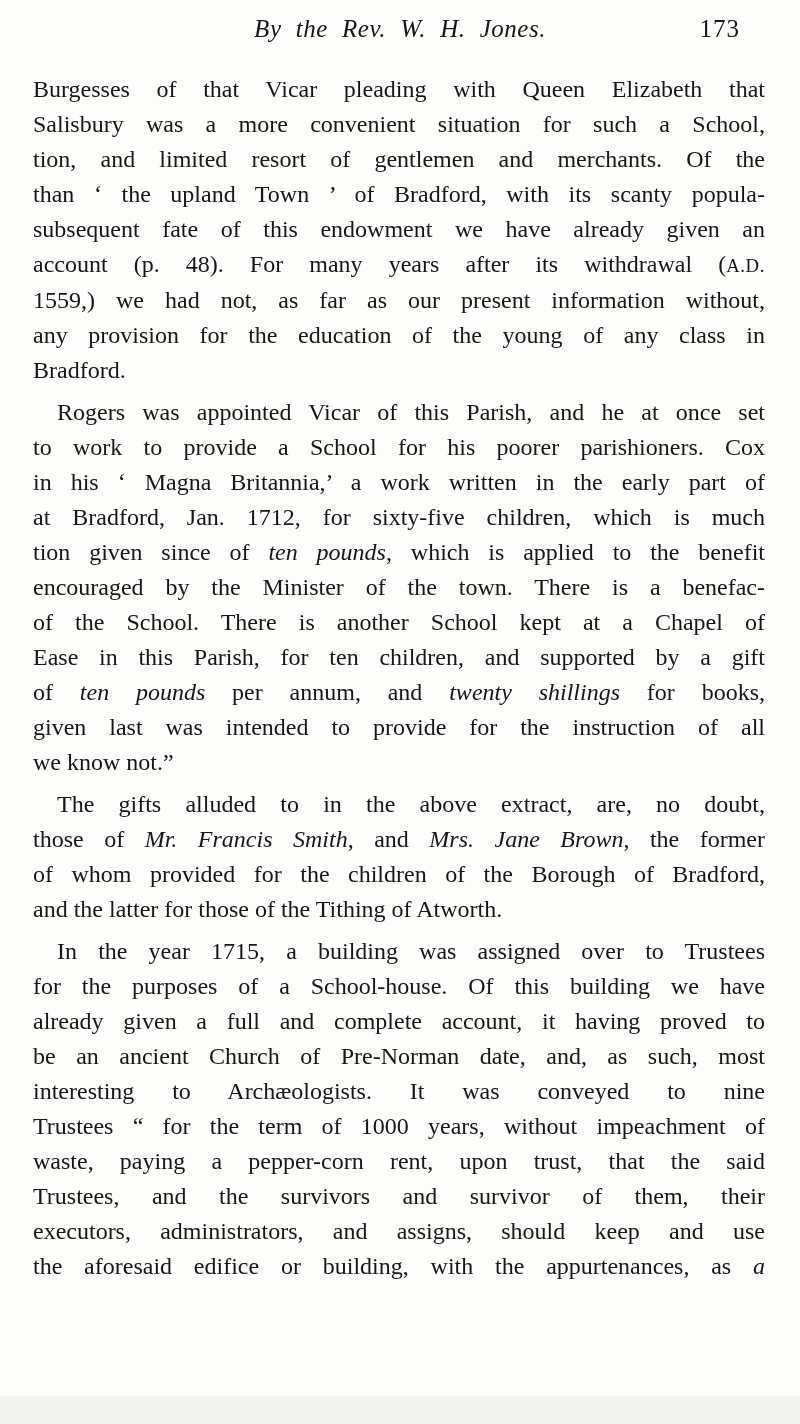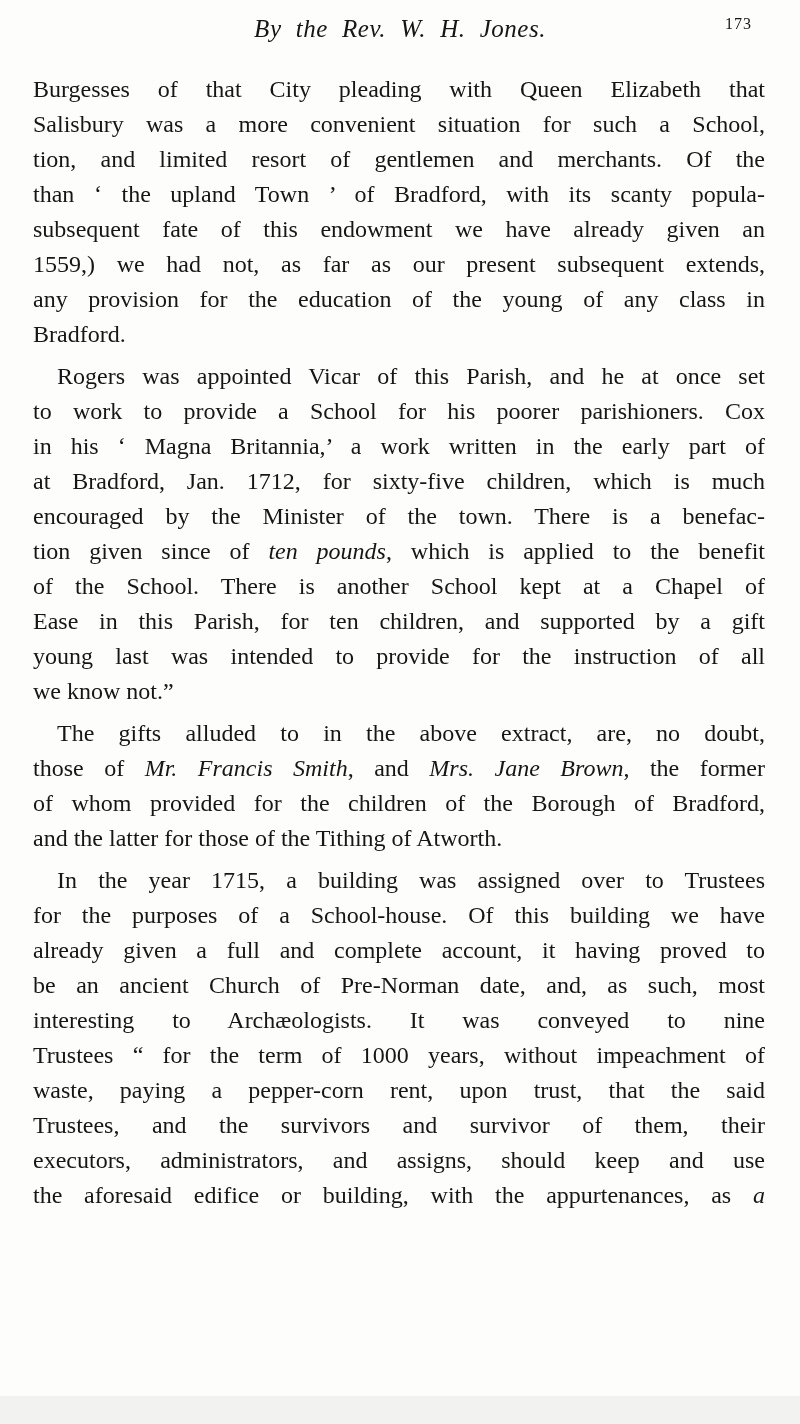--- a/index.html
+++ b/index.html
@@ -28,22 +28,22 @@
     display: block;
     text-align: center;
     font-style: italic;
     font-size: 25px;
     letter-spacing: 0.5px;
     word-spacing: 0.3em;
   }
   .page-number {
     position: absolute;
     top: 15px;
-    right: 48px;
-    font-size: 16px;
+    right: 60px;
+    font-size: 25px;
     letter-spacing: 1px;
   }
   .page-body {
     padding: 15px 35px 0 33px;
   }
   .paragraph { margin: 0 0 7px 0; }
   .line {
     font-size: 24px;
     line-height: 35px;
     text-align: justify;
@@ -58,39 +58,41 @@
 </head>
 <body>
 
 <div class="page" style="--paper: #fdfdfb; --ink: #161616;">
   <header class="page-header">
     <span class="running-title">By the Rev. W. H. Jones.</span>
     <span class="page-number">173</span>
   </header>
   <main class="page-body">
       <div class="paragraph">
-        <div class="line"><span>Burgesses of that City pleading with Queen Elizabeth that</span></div>
+        <div class="line"><span>Burgesses of that Vicar pleading with Queen Elizabeth that</span></div>
         <div class="line"><span>Salisbury was a more convenient situation for such a School,</span></div>
         <div class="line"><span>tion, and limited resort of gentlemen and merchants.  Of the</span></div>
         <div class="line"><span>than ‘ the upland Town ’ of Bradford, with its scanty popula-</span></div>
         <div class="line"><span>subsequent fate of this endowment we have already given an</span></div>
-        <div class="line"><span>1559,) we had not, as far as our present subsequent extends,</span></div>
+        <div class="line"><span>account (p. 48).  For many years after its withdrawal (</span><span class="sc">A.D.</span></div>
+        <div class="line"><span>1559,) we had not, as far as our present information without,</span></div>
         <div class="line"><span>any provision for the education of the young of any class in</span></div>
         <div class="line short"><span>Bradford.</span></div>
       </div>
       <div class="paragraph indent">
         <div class="line"><span>Rogers was appointed Vicar of this Parish, and he at once set</span></div>
         <div class="line"><span>to work to provide a School for his poorer parishioners.  Cox</span></div>
         <div class="line"><span>in his ‘ Magna Britannia,’ a work written in the early part of</span></div>
         <div class="line"><span>at Bradford, Jan. 1712, for sixty-five children, which is much</span></div>
+        <div class="line"><span>tion given since of </span><span class="i">ten pounds</span><span>, which is applied to the benefit</span></div>
         <div class="line"><span>encouraged by the Minister of the town.  There is a benefac-</span></div>
-        <div class="line"><span>tion given since of </span><span class="i">ten pounds</span><span>, which is applied to the benefit</span></div>
         <div class="line"><span>of the School.  There is another School kept at a Chapel of</span></div>
         <div class="line"><span>Ease in this Parish, for ten children, and supported by a gift</span></div>
-        <div class="line"><span>young last was intended to provide for the instruction of all</span></div>
+        <div class="line"><span>of </span><span class="i">ten pounds</span><span> per annum, and </span><span class="i">twenty shillings</span><span> for books,</span></div>
+        <div class="line"><span>given last was intended to provide for the instruction of all</span></div>
         <div class="line short"><span>we know not.”</span></div>
       </div>
       <div class="paragraph indent">
         <div class="line"><span>The gifts alluded to in the above extract, are, no doubt,</span></div>
         <div class="line"><span>those of </span><span class="i">Mr. Francis Smith</span><span>, and </span><span class="i">Mrs. Jane Brown</span><span>, the former</span></div>
         <div class="line"><span>of whom provided for the children of the Borough of Bradford,</span></div>
         <div class="line short"><span>and the latter for those of the Tithing of Atworth.</span></div>
       </div>
       <div class="paragraph indent">
         <div class="line"><span>In the year 1715, a building was assigned over to Trustees</span></div>

